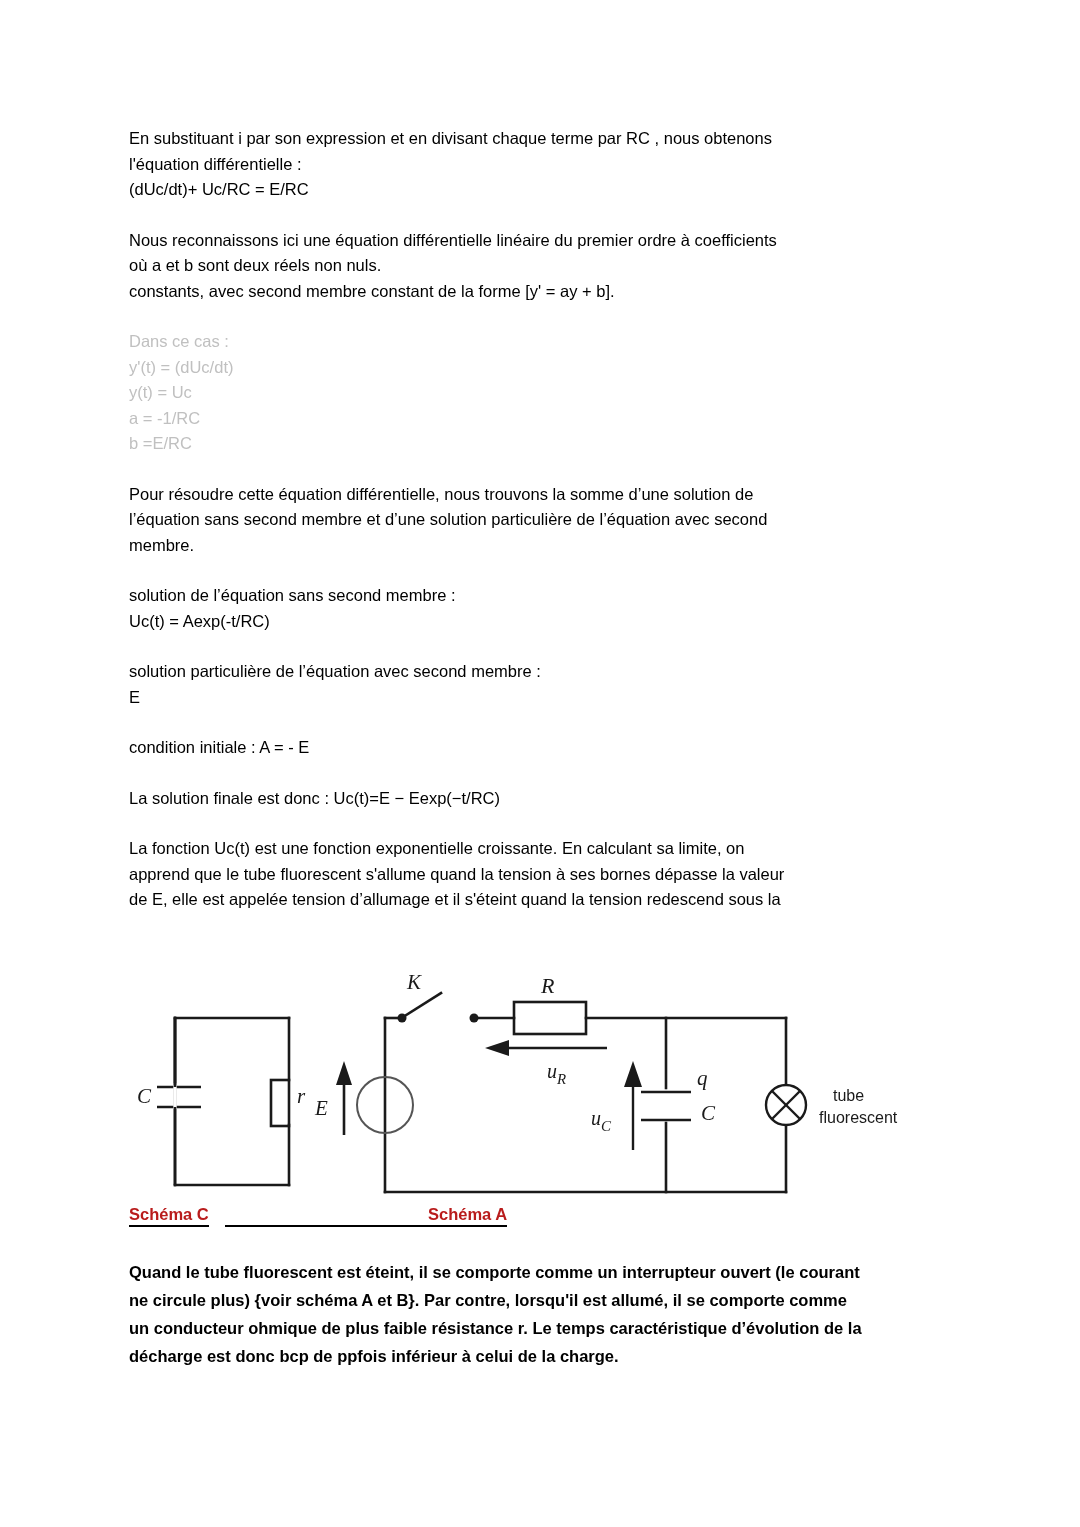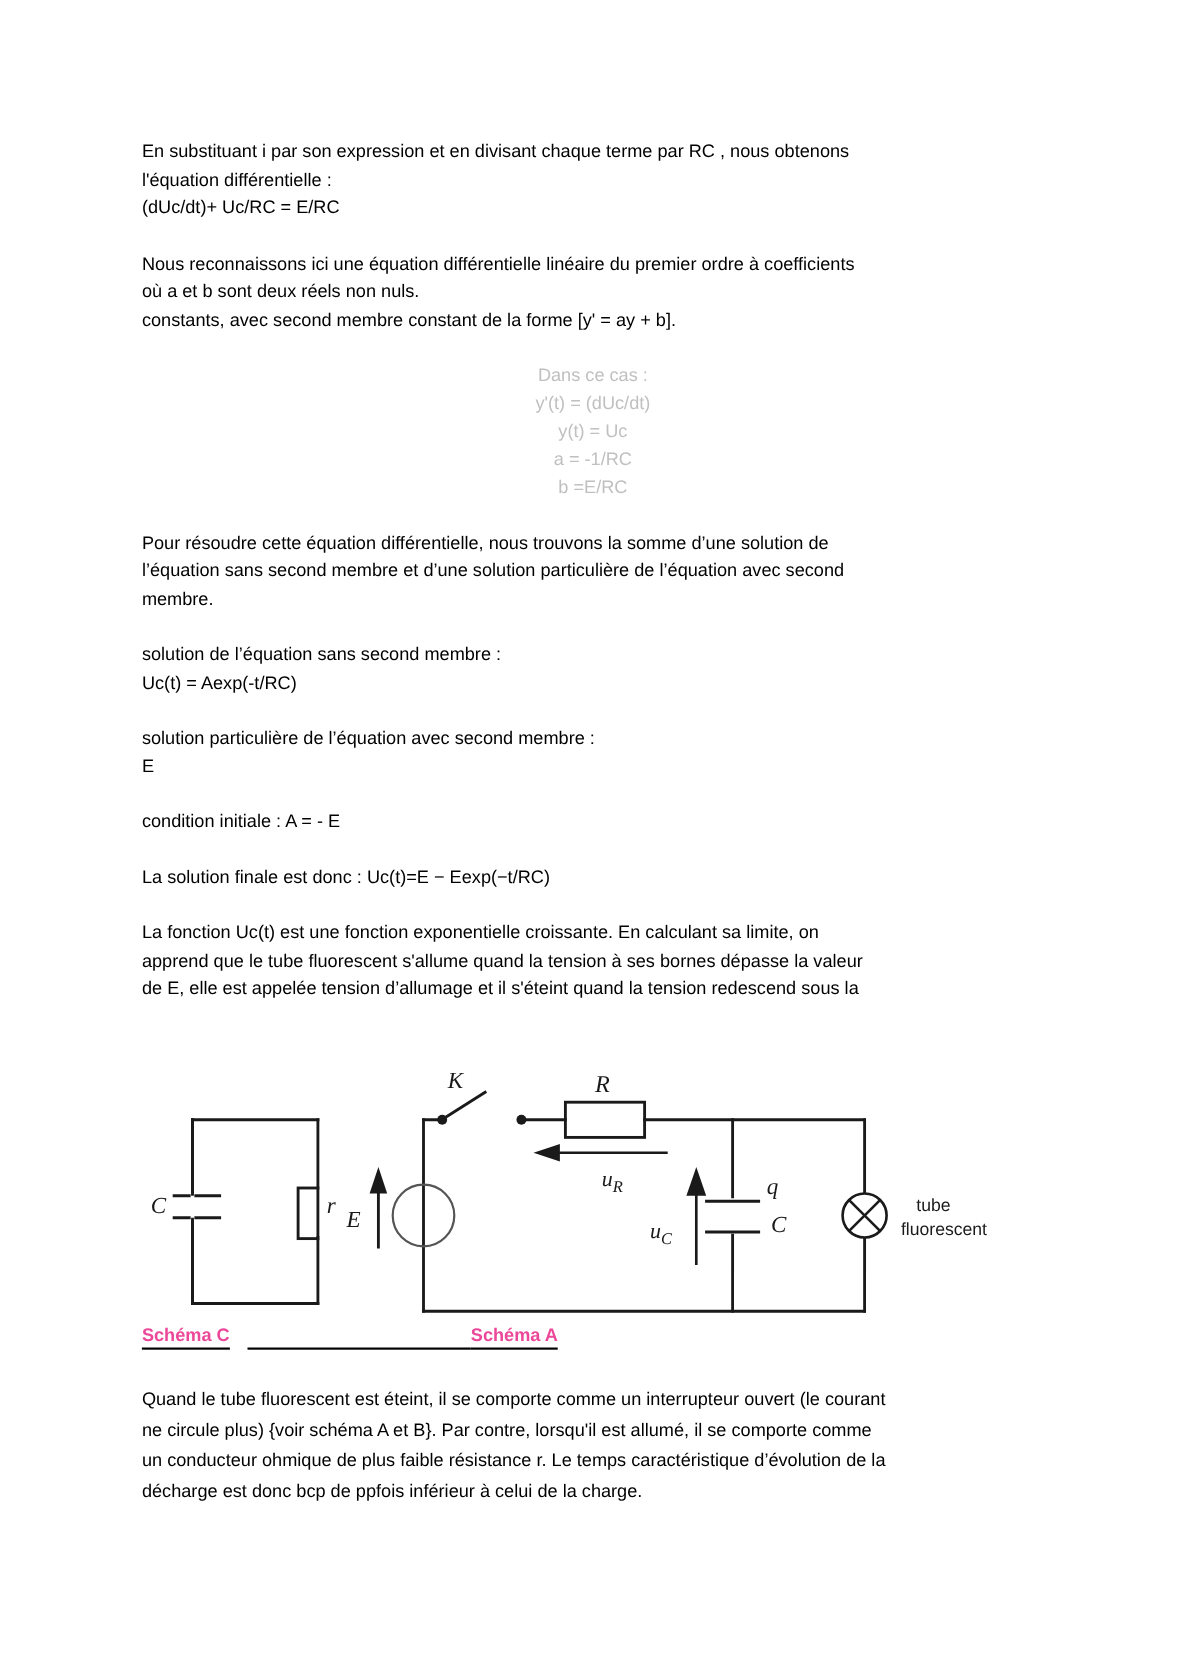--- a/index.html
+++ b/index.html
@@ -29,21 +29,21 @@
     top: 126px;
     width: 820px;
   }
   p.para {
     margin: 0 0 0 0;
     font-size: 16.5px;
     line-height: 25.5px;
     color: #000;
   }
   .spacer-sm { height: 25px; }
-  .gray-block p.para { color: #c0c0c0; text-align: center; }
+  .gray-block p.para { color: #c0c0c0; }
   .gray-block { line-height: 25.5px; }
 
   
   .diagram {
     position: absolute;
     left: 129px;
     top: 975px;
     width: 830px;
     height: 235px;
   }
@@ -53,40 +53,40 @@
     position: absolute;
     left: 129px;
     top: 1205px;
     width: 830px;
     height: 28px;
   }
   .caption {
     position: absolute;
     font-size: 16.5px;
     font-weight: bold;
-    color: #ec4899;
+    color: #b91c1c;
     border-bottom: 2px solid #000;
     padding-bottom: 1px;
   }
   .caption.left { left: 0px; }
   .caption.mid-rule {
     left: 96px;
     width: 203px;
     border-bottom: 2px solid #000;
     height: 19px;
   }
   .caption.right { left: 299px; }
 
   .bottom-text {
     position: absolute;
     left: 129px;
     top: 1258px;
     width: 825px;
   }
-  .bottom-text p.para { line-height: 28px; }
+  .bottom-text p.para { line-height: 28px; font-weight: bold; }
 </style>
 </head>
 <body>
 
 <div class="page">
 
   <div class="content">
 
     <div>
       <p class="para">En substituant  i par son expression et en divisant chaque terme par RC , nous obtenons</p>

